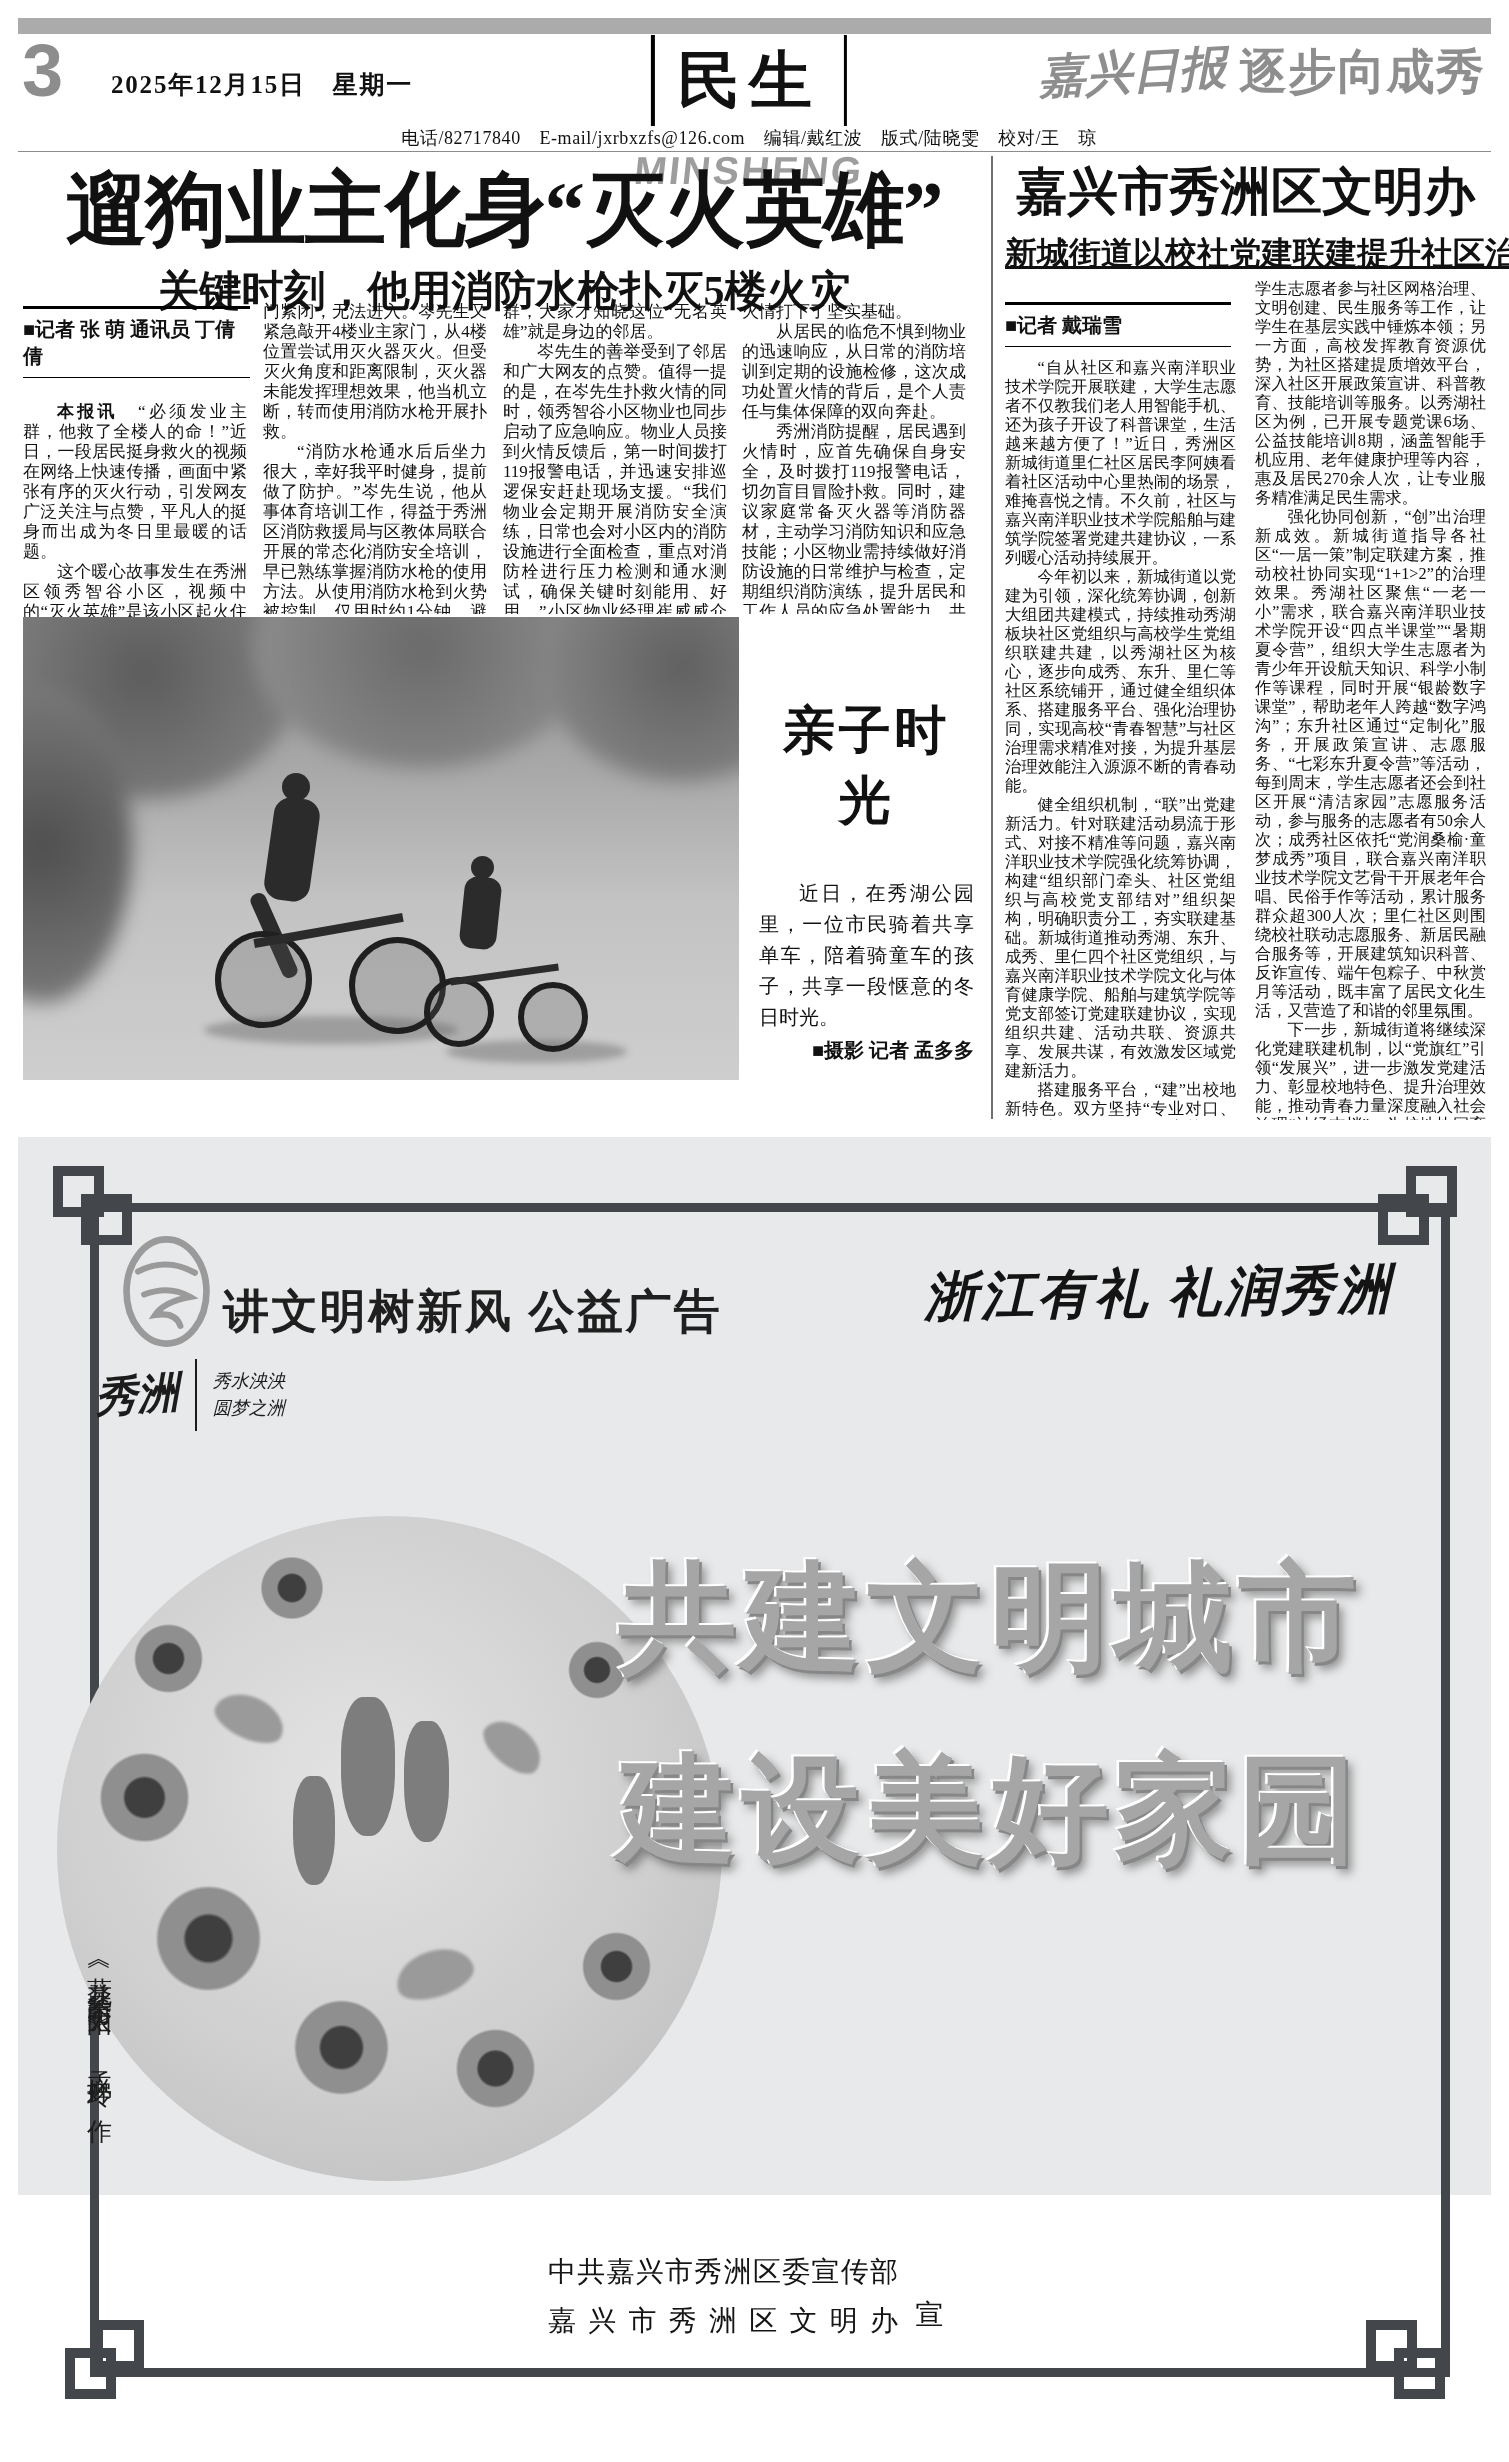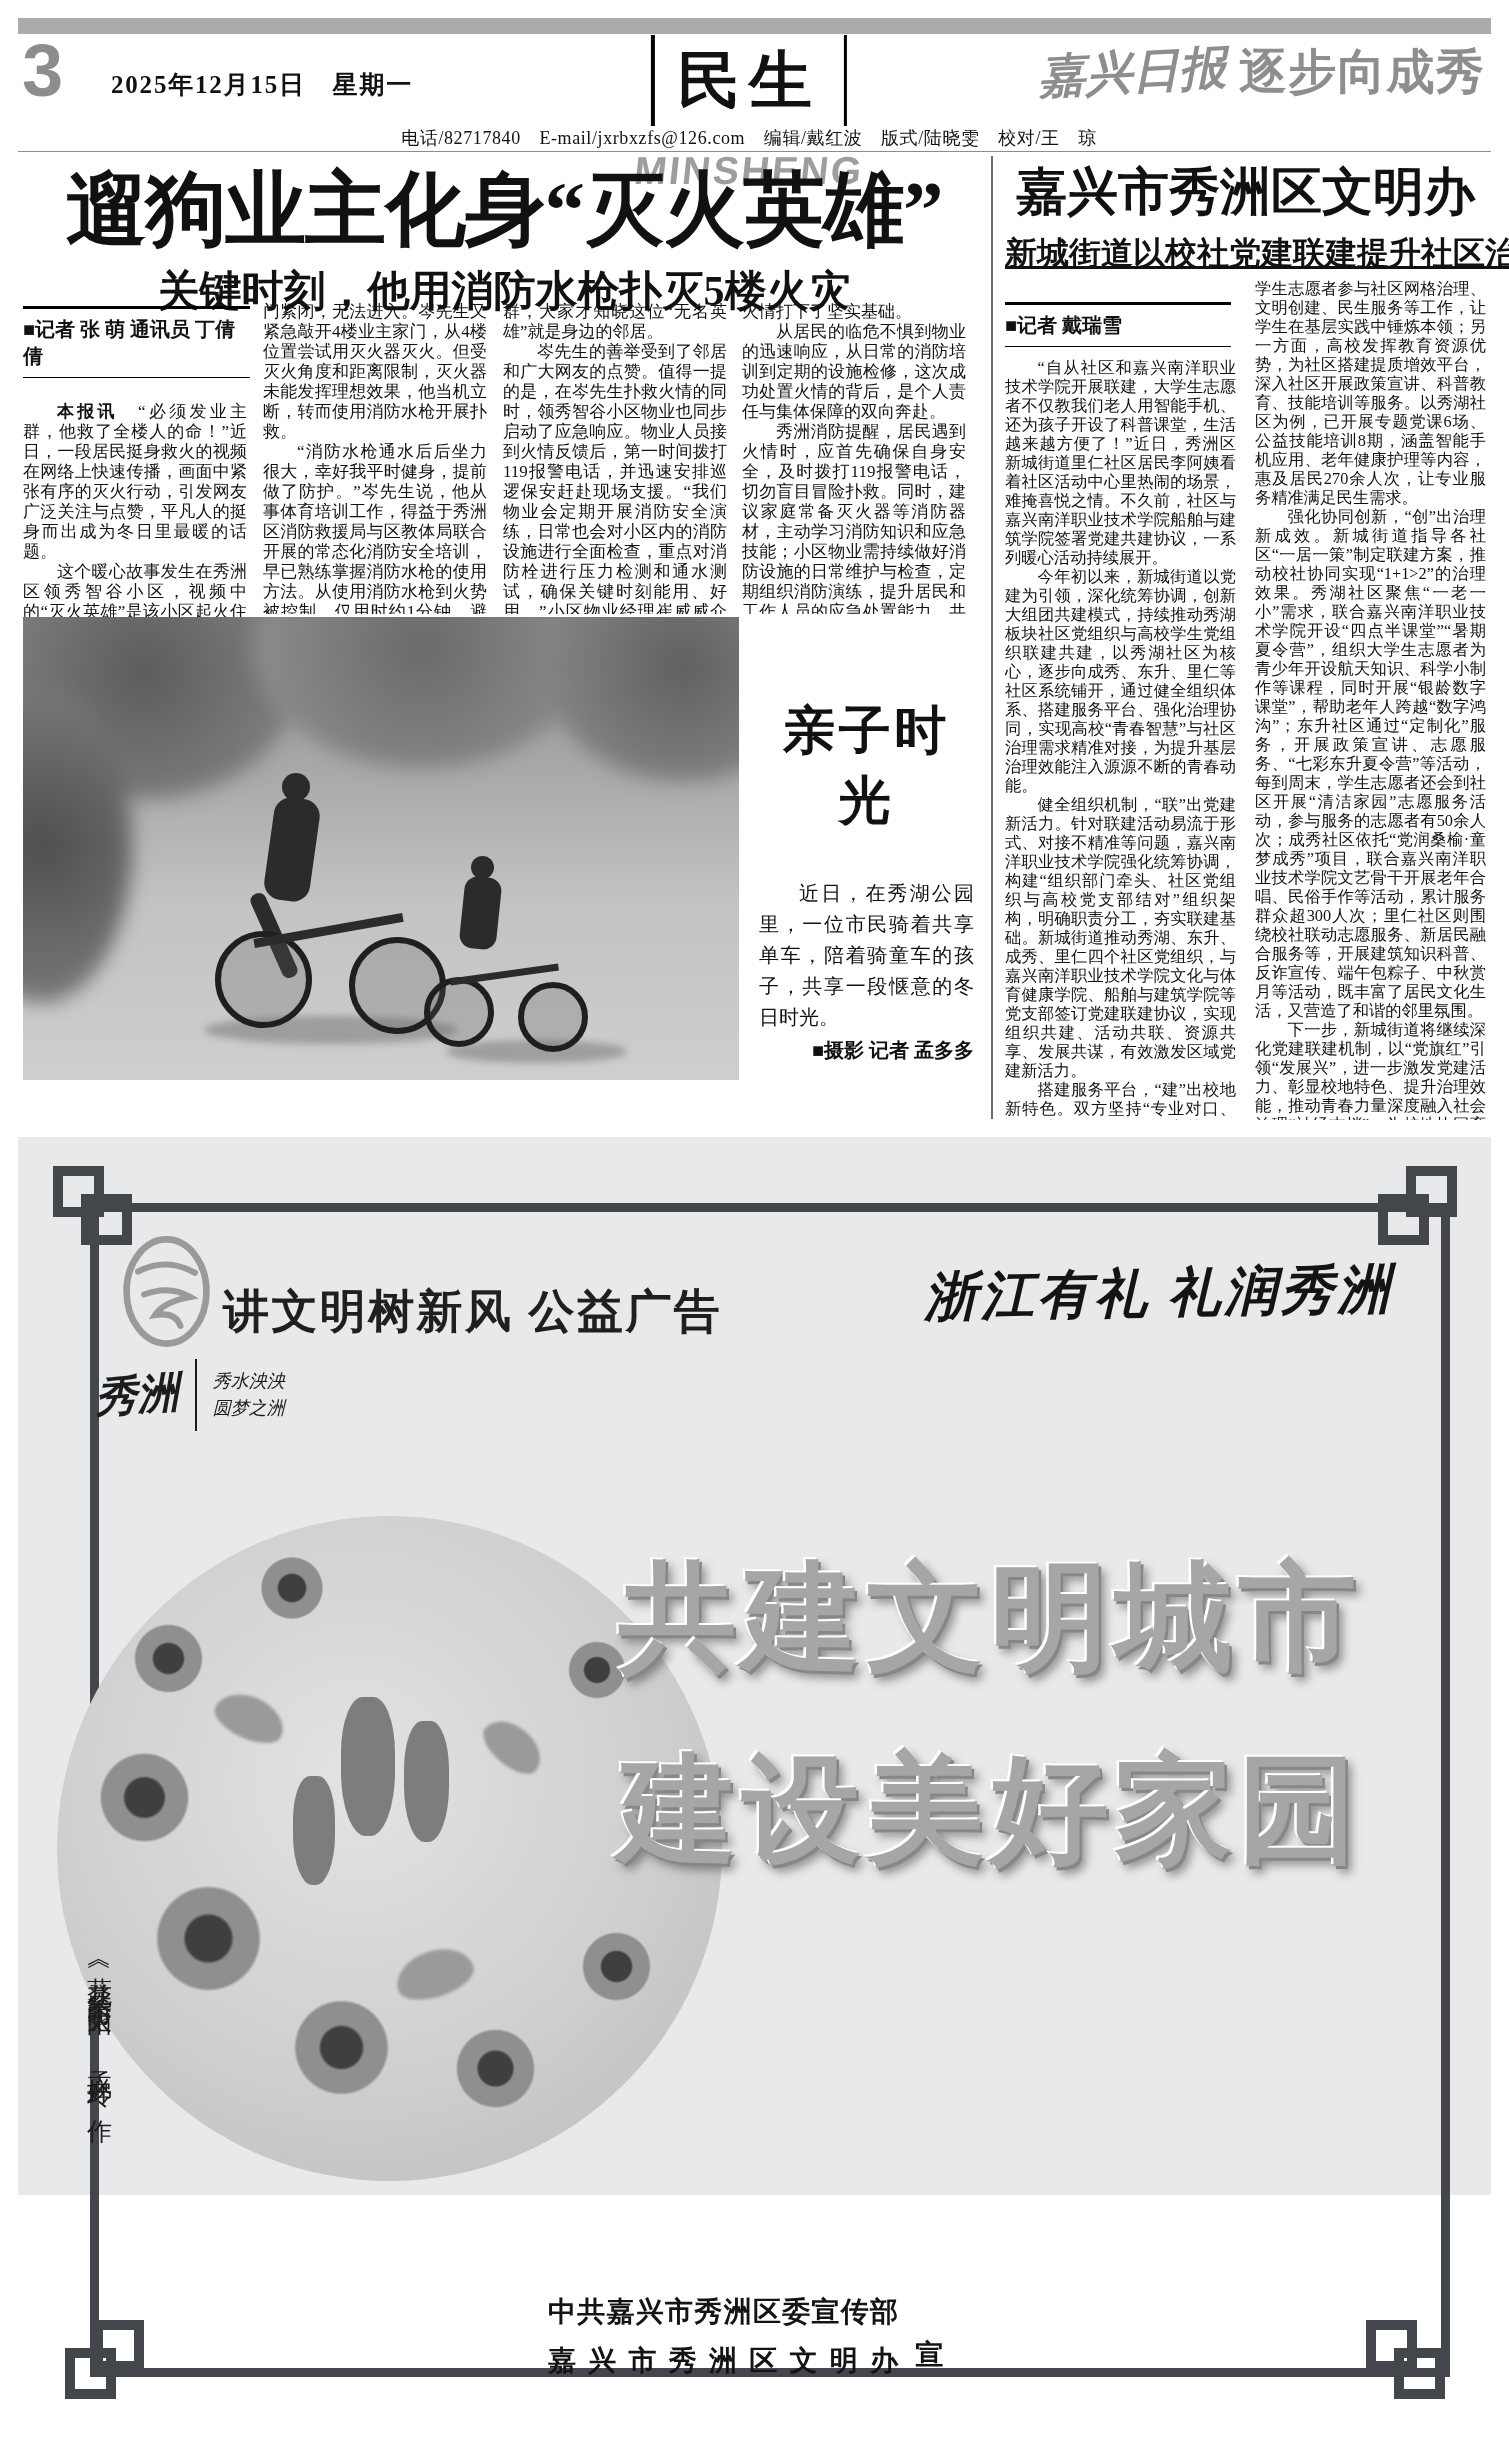--- a/index.html
+++ b/index.html
@@ -86,21 +86,21 @@
   .flower{position:absolute;border-radius:50%;background:radial-gradient(circle,#3f3f3f 0 26%,#8f8f8f 30% 58%,rgba(0,0,0,0) 62%);}
   .leaf{position:absolute;background:#9a9a9a;border-radius:50% 50% 50% 50%/60% 60% 40% 40%;filter:blur(1.8px);}
   .figblob{position:absolute;background:#7d7d7d;border-radius:40% 40% 46% 46%;}
   #slogan{position:absolute;left:580px;top:423px;width:785px;text-align:center;font-weight:900;
       font-size:118px;letter-spacing:6px;line-height:1;color:#a6a6a6;white-space:nowrap;
       text-shadow:-2.4px -2.4px 0 #ffffff,2.4px 3px 0 #878787,6px 7.2px 9.7px rgba(70,70,70,.55);}
   #slogan .l2{margin-top:74px;}
   #artwork-credit{position:absolute;left:65px;top:814px;writing-mode:vertical-rl;font-size:25px;
       letter-spacing:6px;color:#1c1c1c;}
   #artwork-credit .author{margin-top:34px;}
-  #publisher{position:absolute;left:530px;top:1116px;width:399px;font-weight:700;color:#141414;margin-top:40px;}
+  #publisher{position:absolute;left:530px;top:1116px;width:399px;font-weight:400;color:#141414;}
   #publisher .l1{width:350px;font-size:28px;text-align:justify;text-align-last:justify;}
   #publisher .l2{width:350px;font-size:28px;margin-top:11px;text-align:justify;text-align-last:justify;}
   #publisher .xuan{position:absolute;right:3.6px;bottom:6px;font-size:28px;}
 </style>
 </head>
 <body>
 
 <div id="page">
 
   <div class="abs" id="topbar"></div>

